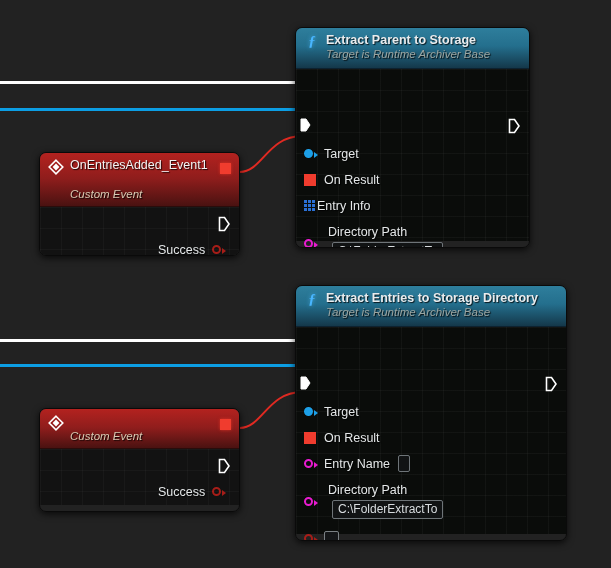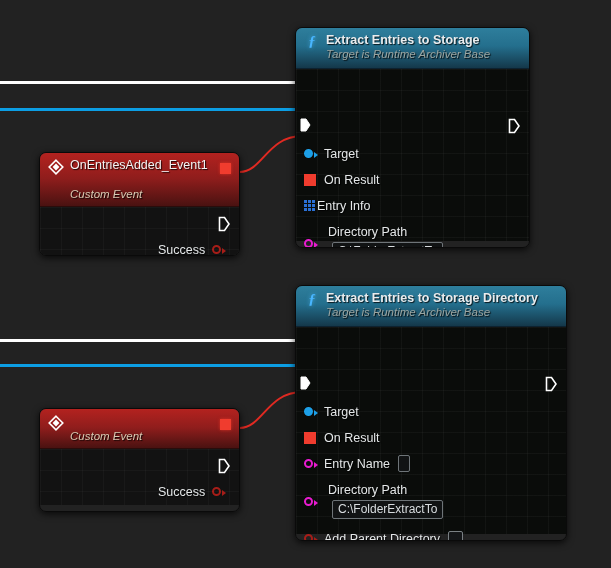--- a/index.html
+++ b/index.html
@@ -151,21 +151,21 @@
 
   <svg class="wire-svg" style="left:0;top:0;width:611px;height:568px;">
     <path d="M240,172 C262,172 268,136 302,136" stroke="#e02a22" stroke-width="2" fill="none"></path>
     <path d="M240,428 C262,428 268,392 302,392" stroke="#e02a22" stroke-width="2" fill="none"></path>
   </svg>
 
   <div class="node fn" style="left:295px;top:27px;width:235px;height:221px;">
     <div class="node-header">
       <div class="fn-icon">ƒ</div>
       <div class="fn-titles">
-        <div class="fn-title">Extract Entries to Storage</div>
+        <div class="fn-title">Extract Parent to Storage</div>
         <div class="fn-sub">Target is Runtime Archiver Base</div>
       </div>
     </div>
     <div class="node-body" style="height:172px;">
 
       <div class="pin-row" style="left:4px;top:47px;">
         <div class="pin-exec">
           <svg width="11" height="14" viewBox="0 0 11 14">
               <path d="M1,1 L6,1 L10,7 L6,13 L1,13 Z" fill="#ffffff" stroke="#ffffff" stroke-width="1"></path>
             </svg>
@@ -278,21 +278,20 @@
       <div class="stacked-label" style="left:32px;top:156px;">Directory Path</div>
       <div class="stacked-field" style="left:36px;top:173px;">
         <div class="txtfield">C:\FolderExtractTo</div>
       </div>
 
       <div class="pin-row" style="left:8px;top:203px;">
         <div class="pin-circle" style="color:#a61d18;">
           <span class="ring"></span>
             <span class="nub"></span>
         </div>
-        <span class="pin-label" style="margin-left:8px;">Add Parent Directory</span>
         <span class="checkbox" style="margin-left:8px;"></span>
       </div>
 
     </div>
   </div>
 
   <div class="node ev" style="left:39px;top:152px;width:201px;height:104px;">
     <div class="node-header">
       <div class="ev-icon">
         <svg width="16" height="16" viewBox="0 0 16 16">

